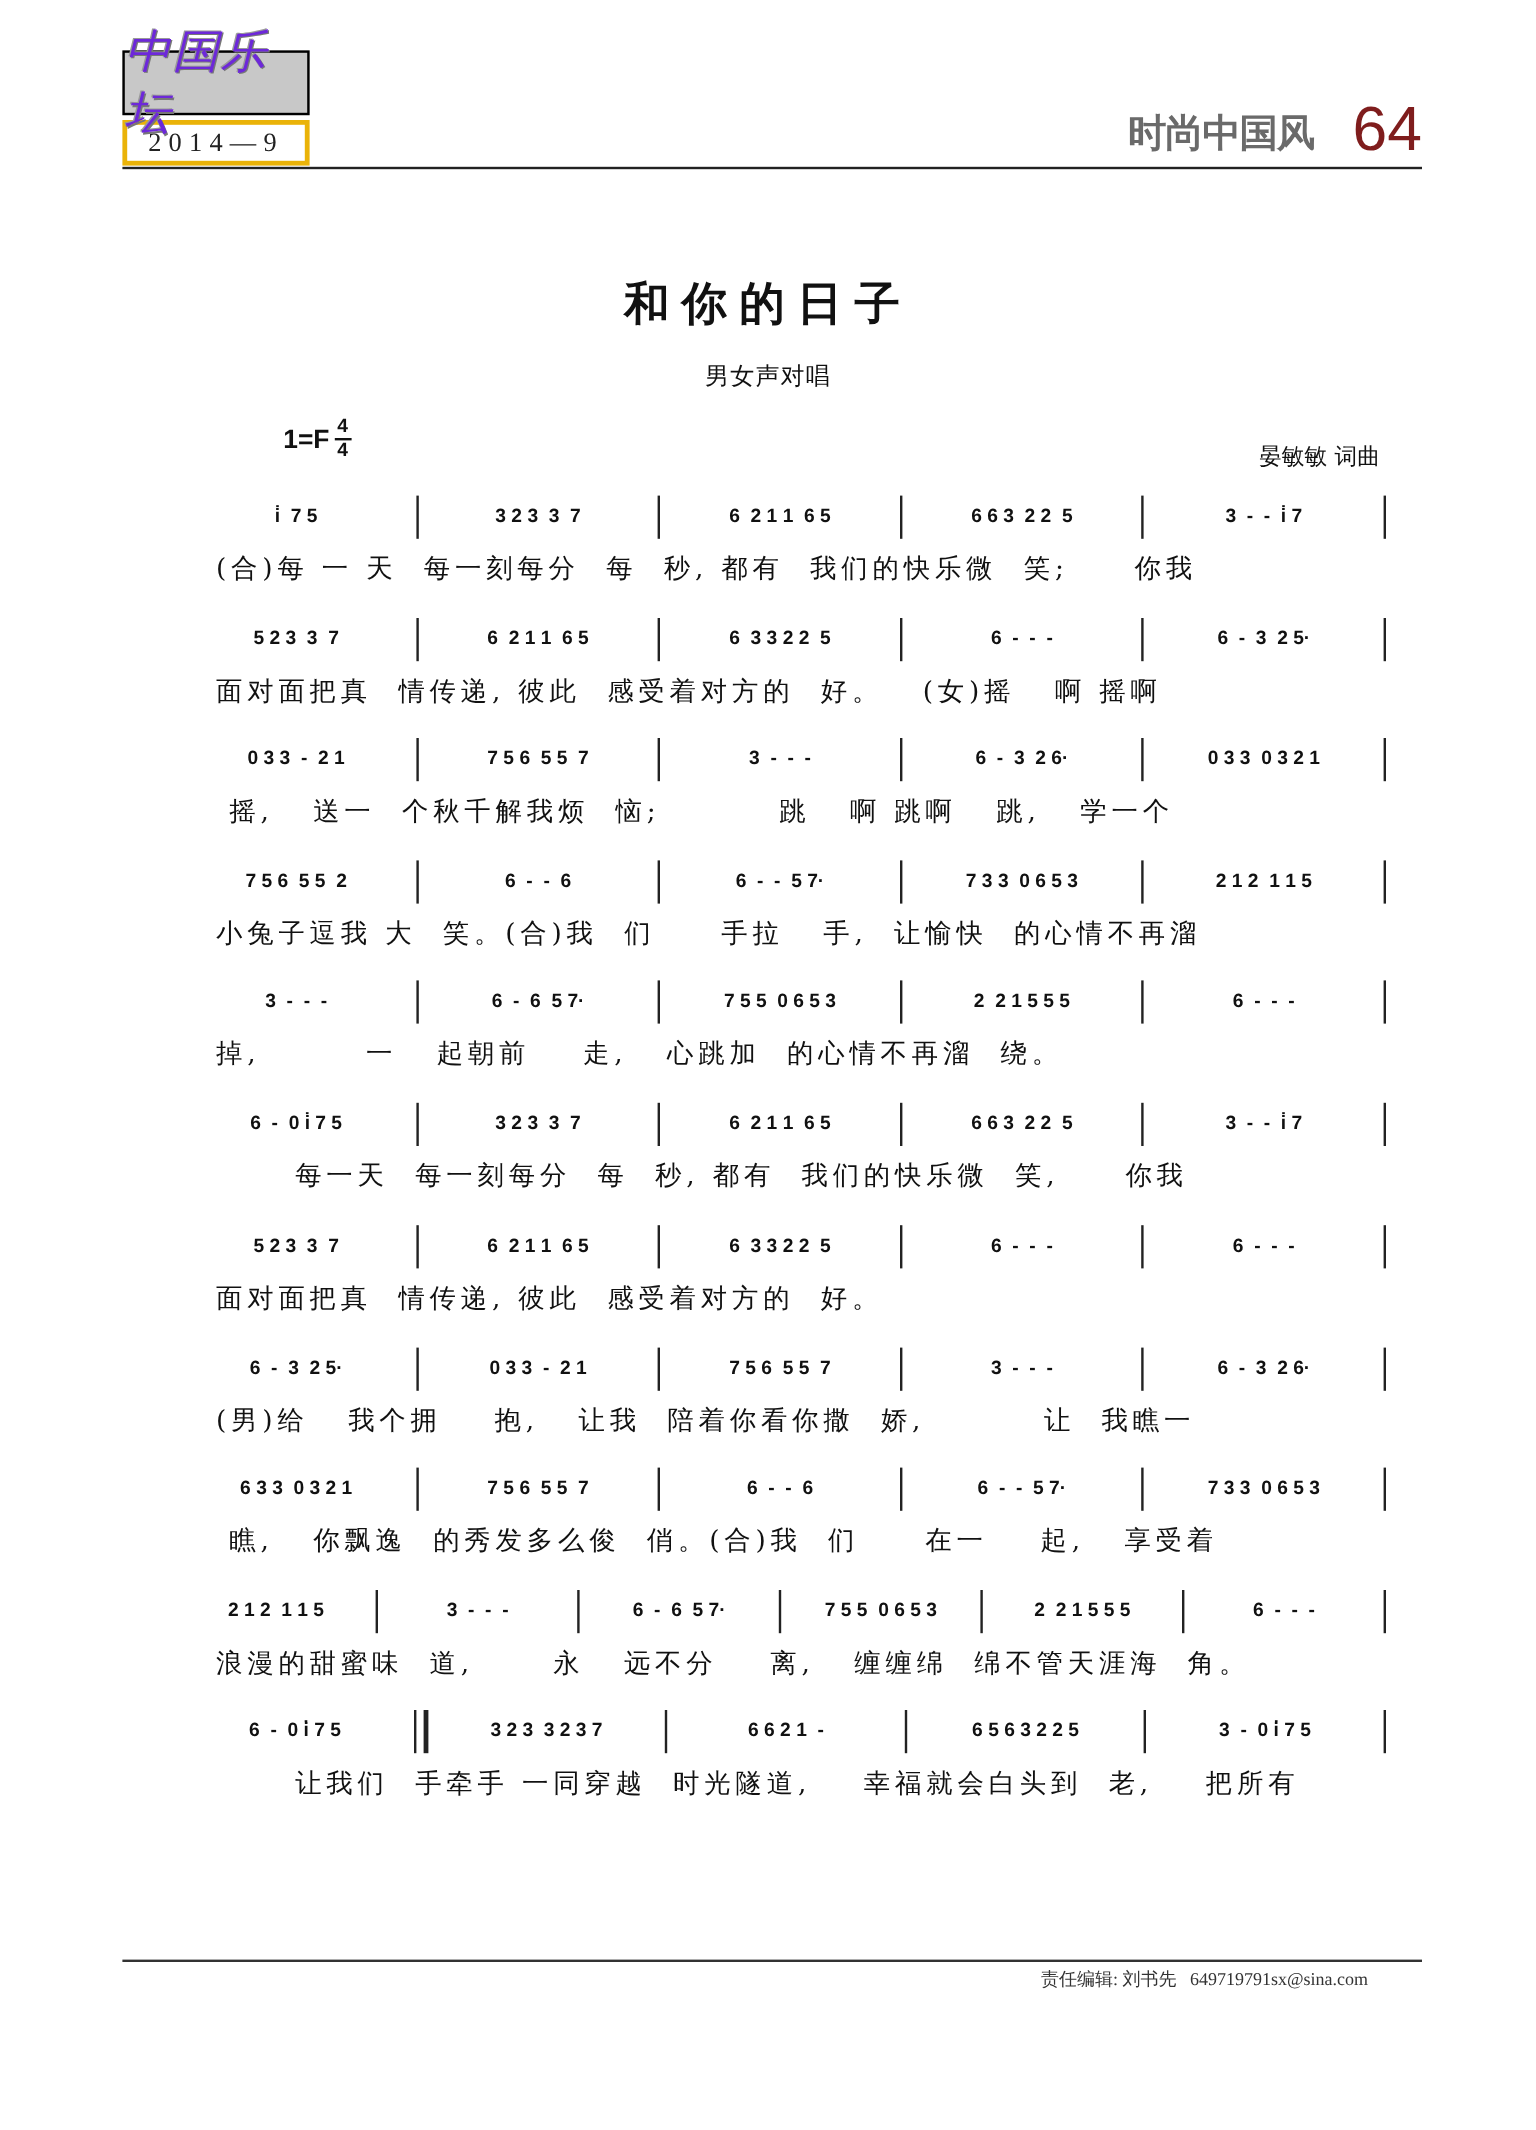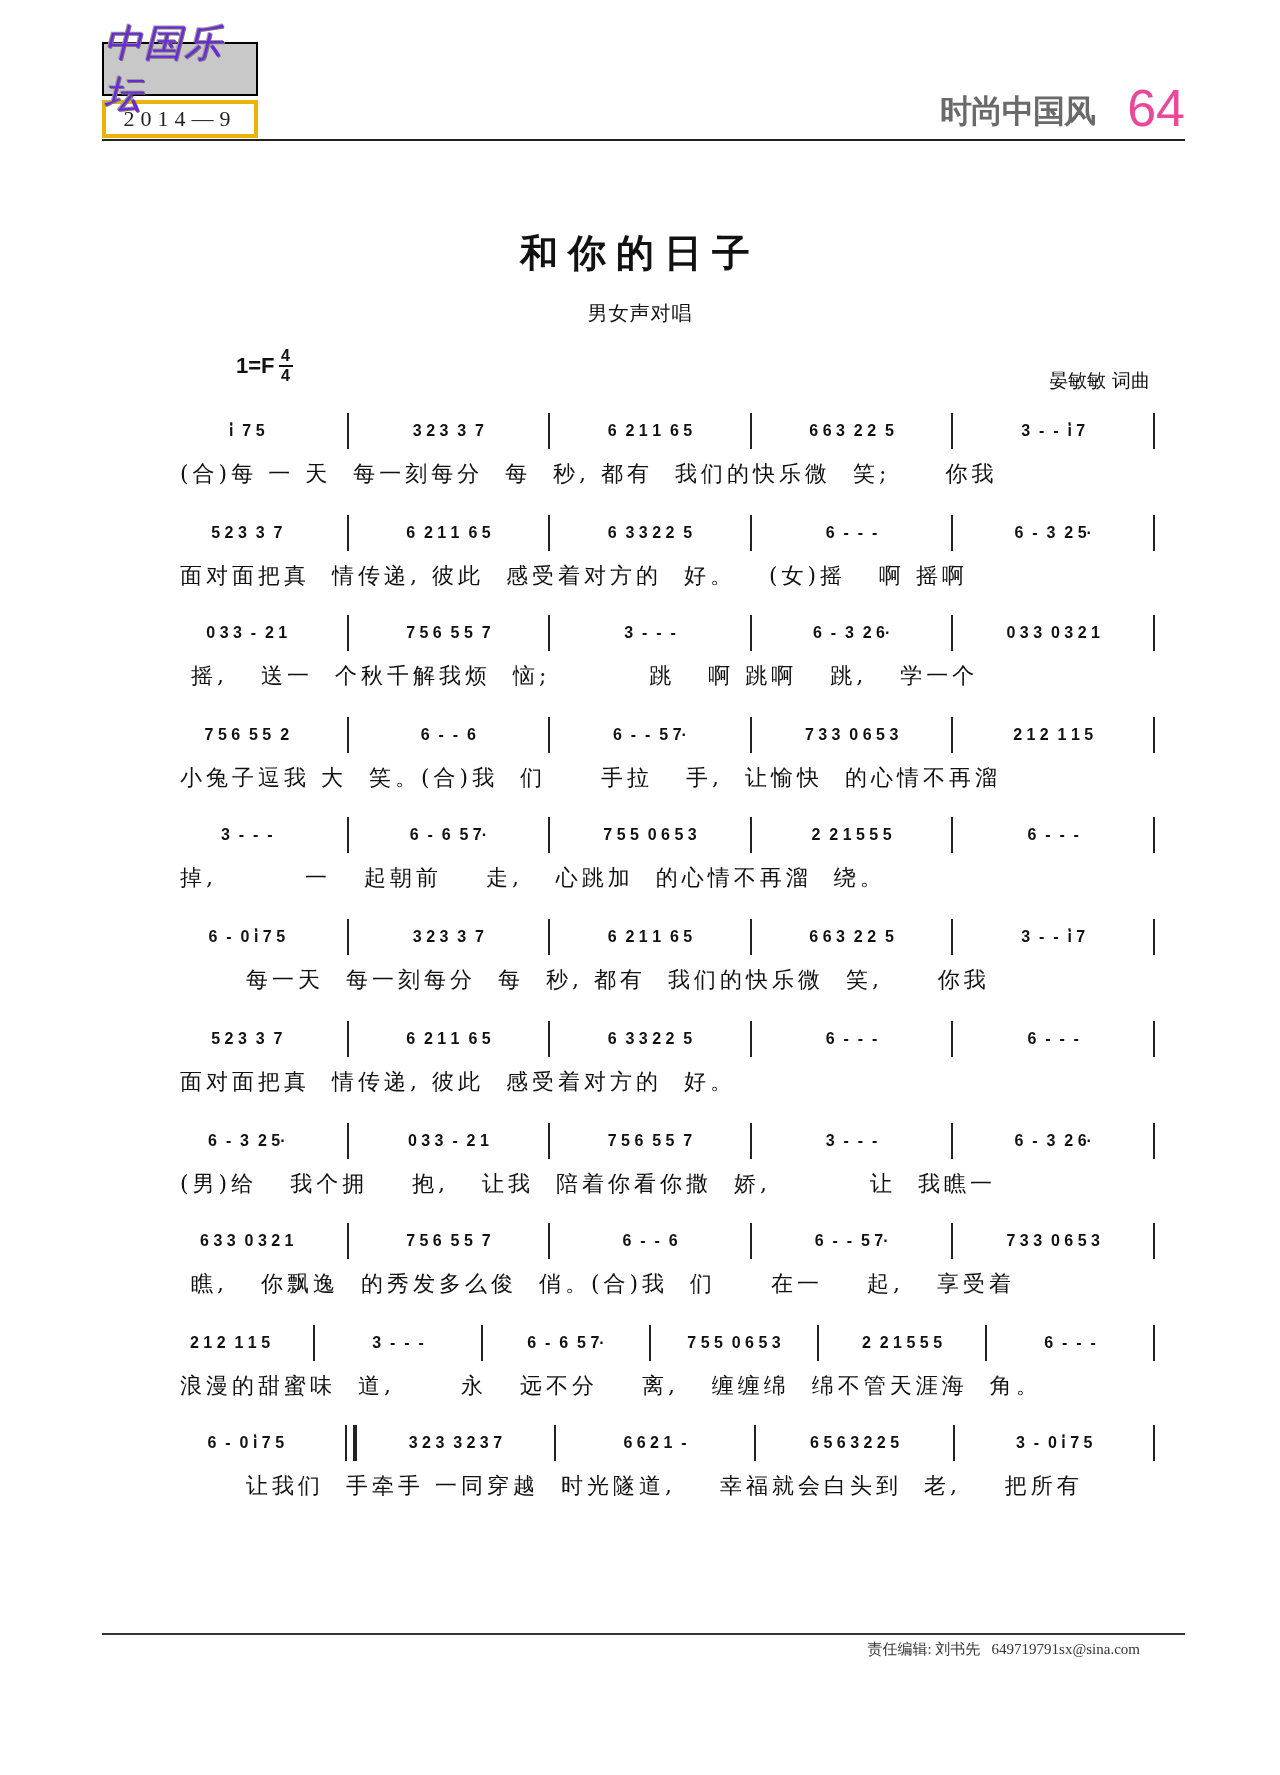--- a/index.html
+++ b/index.html
@@ -9,21 +9,21 @@
   .mast-logo { height: 50px; background: #c8c8c8; border: 2px solid #000000;
     display: flex; align-items: center; justify-content: center;
     font-family: "DejaVu Serif", serif; font-size: 38px; color: #6d28d9;
     text-shadow: 1px 1px 0 #777, -1px -1px 0 #999; letter-spacing: 2px; font-style: italic; }
   .mast-issue { margin-top: 4px; height: 30px; border: 4px solid #eab308; background: #fff;
     display: flex; align-items: center; justify-content: center;
     font-family: "Liberation Serif", serif; font-size: 22px; letter-spacing: 6px; color: #222; }
   .section-title { position: absolute; right: 185px; top: 90px;
     font-family: "DejaVu Sans", sans-serif; font-weight: bold; font-size: 32px; color: #6a6a6a; letter-spacing: -1px; }
   .page-number { position: absolute; right: 95px; top: 78px;
-    font-family: "Liberation Sans", sans-serif; font-size: 52px; color: #ec4899; }
+    font-family: "Liberation Sans", sans-serif; font-size: 52px; color: #7f1d1d; }
   .top-rule { position: absolute; left: 102px; right: 95px; top: 139px; height: 2px; background: #222; }
 
   .song-title { position: absolute; left: 0; width: 100%; top: 228px; text-align: center;
     font-family: "DejaVu Serif", serif; font-size: 38px; letter-spacing: 10px; font-weight: bold; }
   .song-subtitle { position: absolute; left: 0; width: 100%; top: 300px; text-align: center;
     font-size: 20px; letter-spacing: 1px; }
   .key-sig { position: absolute; left: 236px; top: 348px; font-family: "Liberation Sans", sans-serif;
     font-weight: bold; font-size: 22px; display: flex; align-items: center; text-align: center; }
   .timesig { display: inline-flex; flex-direction: column; align-items: center; margin-left: 4px; font-size: 16px; line-height: 16px; }
   .timesig .bar { width: 14px; height: 2px; background: #111; margin: 1px 0; }

